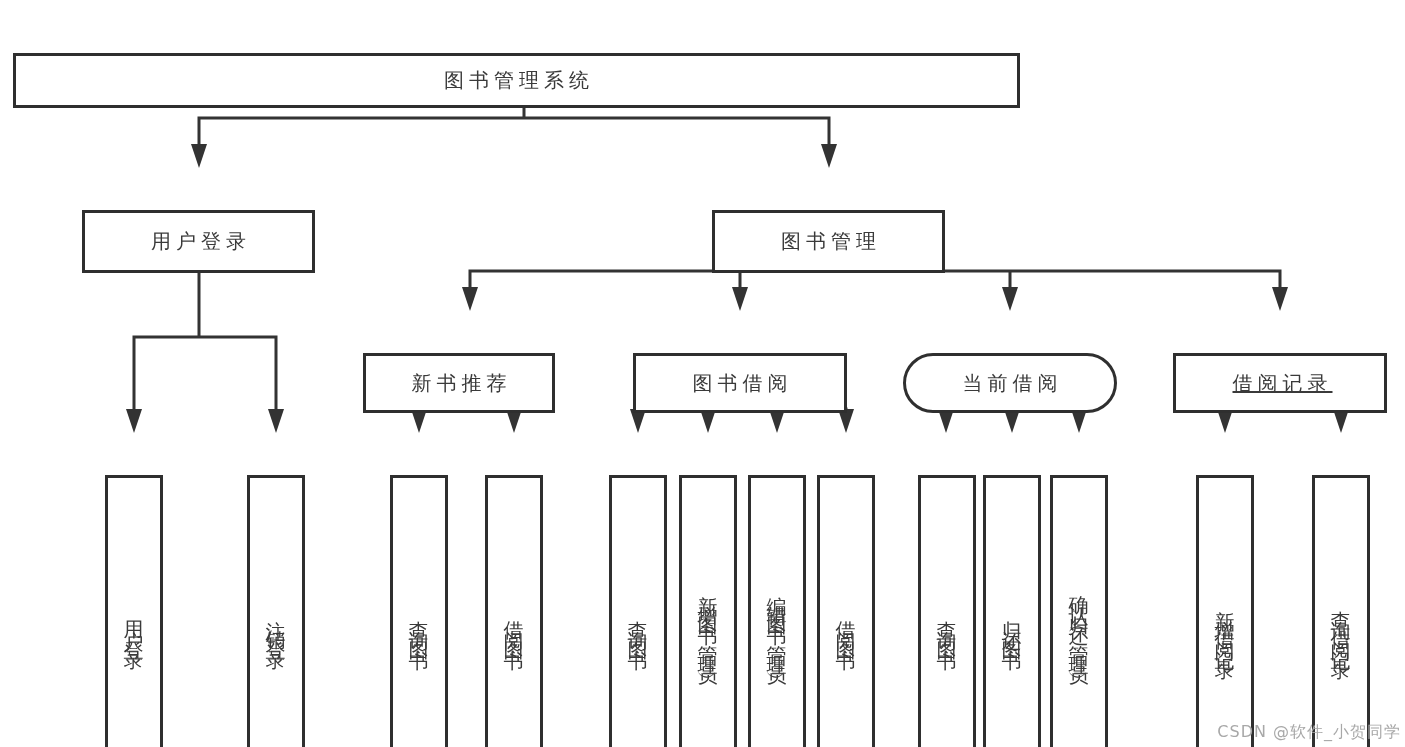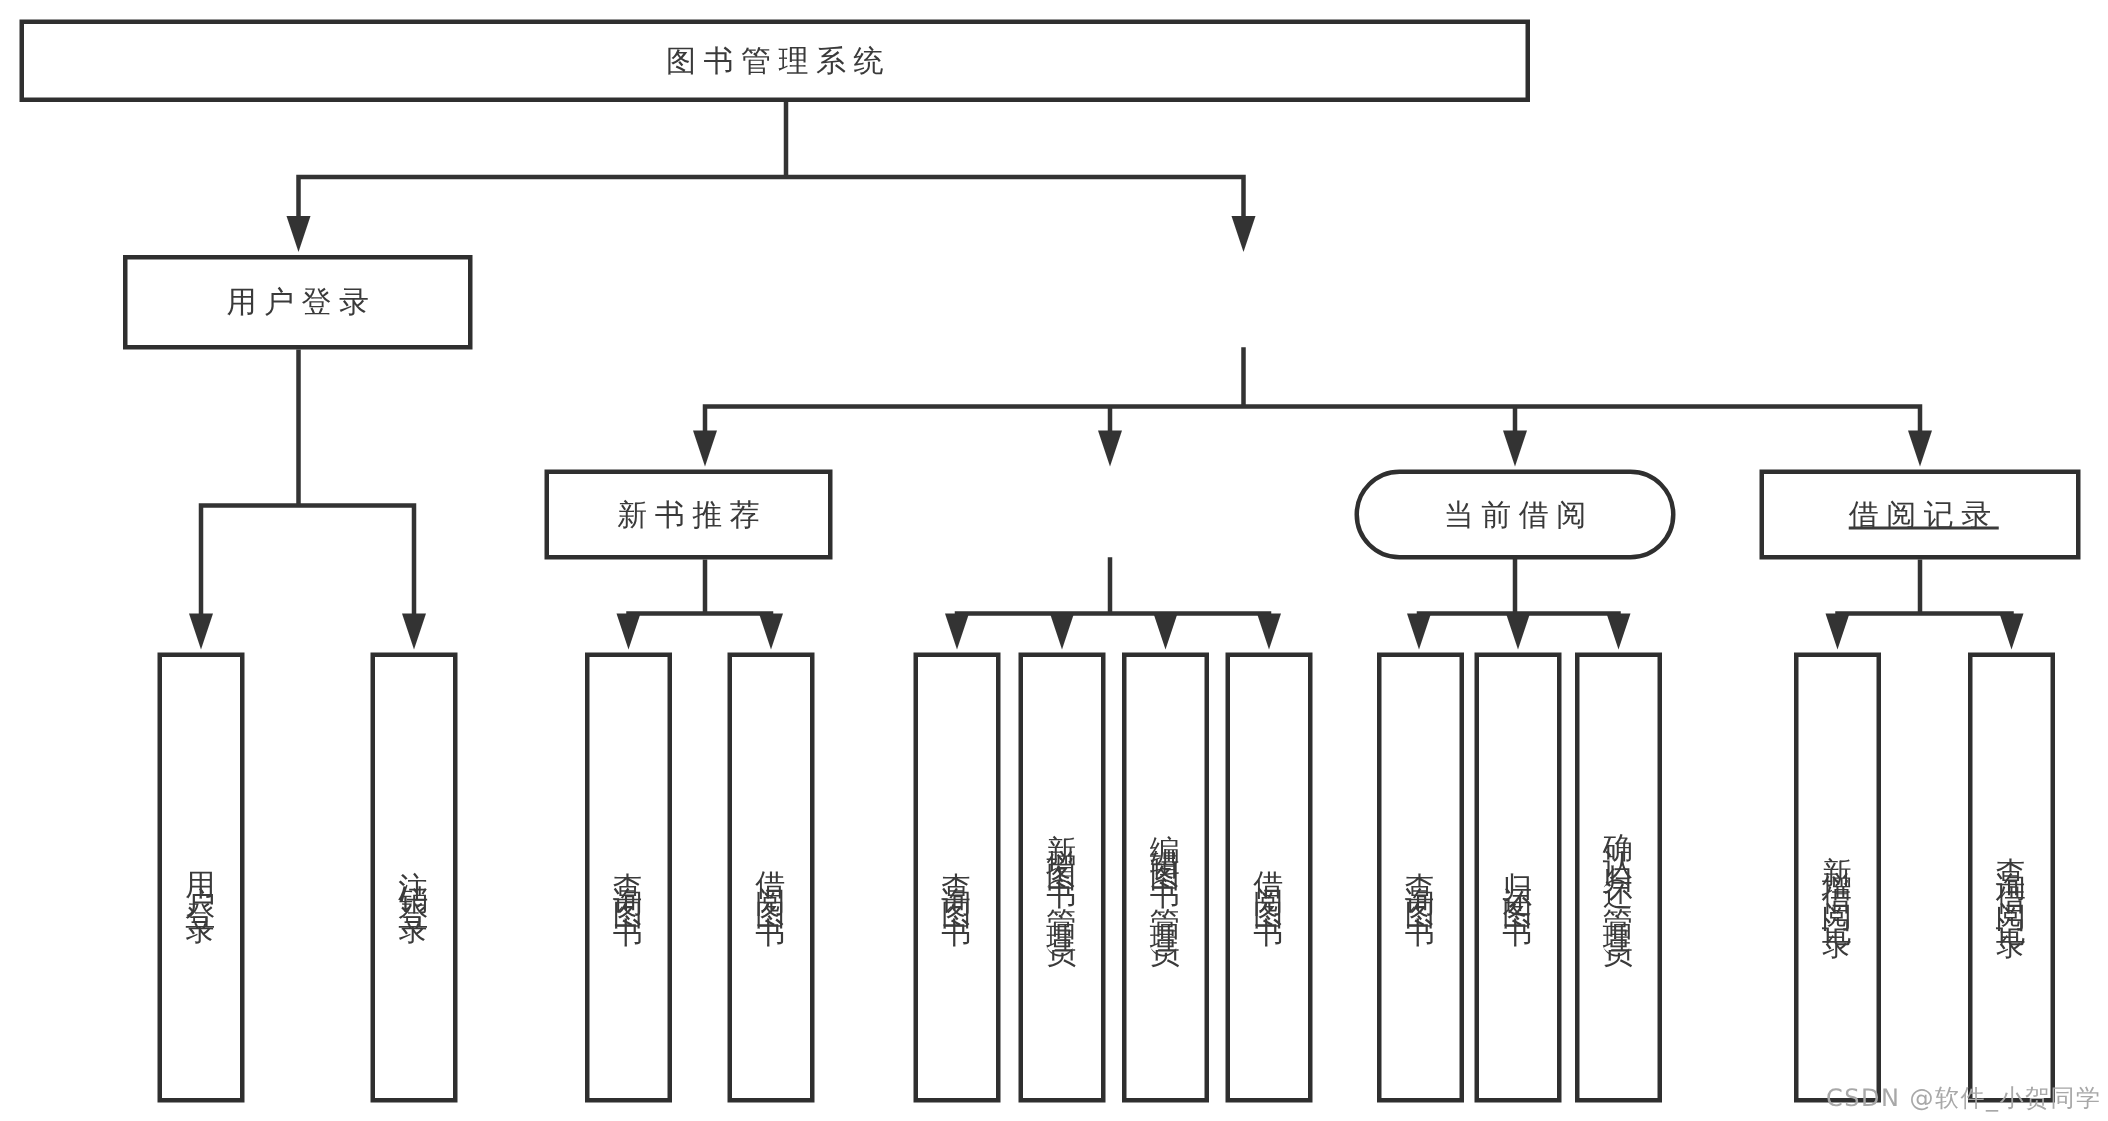--- a/index.html
+++ b/index.html
@@ -38,20 +38,21 @@
   }
   .node{
     position:absolute;
     box-sizing:border-box;
     border:3px solid var(--box-border);
     background:#ffffff;
     display:flex;
     align-items:center;
     justify-content:center;
     color:var(--text);
+    margin-top:40px;
   }
   .h{
     font-size:20px;
     letter-spacing:5px;
     text-indent:5px;
     white-space:nowrap;
   }
   .v{
     writing-mode:vertical-rl;
     text-orientation:mixed;
@@ -107,22 +108,24 @@
     <polygon points="1071,409 1087,409 1079,433"></polygon>
 
     <path d="M1280 373 V409 M1225 409 H1341 M1225 409 V416 M1341 409 V416"></path>
     <polygon points="1217,409 1233,409 1225,433"></polygon>
     <polygon points="1333,409 1349,409 1341,433"></polygon>
   </svg>
 
   <div class="node h" style="left:13px;top:13px;width:1007px;height:55px;">图书管理系统</div>
 
   <div class="node h" style="left:82px;top:170px;width:233px;height:63px;">用户登录</div>
+  <div class="node h" style="left:712px;top:170px;width:233px;height:63px;">图书管理</div>
 
   <div class="node h" style="left:363px;top:313px;width:192px;height:60px;">新书推荐</div>
+  <div class="node h" style="left:633px;top:313px;width:214px;height:60px;">图书借阅</div>
   <div class="node h" style="left:903px;top:313px;width:214px;height:60px;border-radius:30px;">当前借阅</div>
   <div class="node h" style="left:1173px;top:313px;width:214px;height:60px;text-decoration:underline;">借阅记录</div>
 
   <div class="node v" style="left:105px;top:435px;width:58px;height:300px;">用户登录</div>
   <div class="node v" style="left:247px;top:435px;width:58px;height:300px;">注销登录</div>
 
   <div class="node v" style="left:390px;top:435px;width:58px;height:300px;">查询图书</div>
   <div class="node v" style="left:485px;top:435px;width:58px;height:300px;">借阅图书</div>
 
   <div class="node v" style="left:609px;top:435px;width:58px;height:300px;">查询图书</div>

